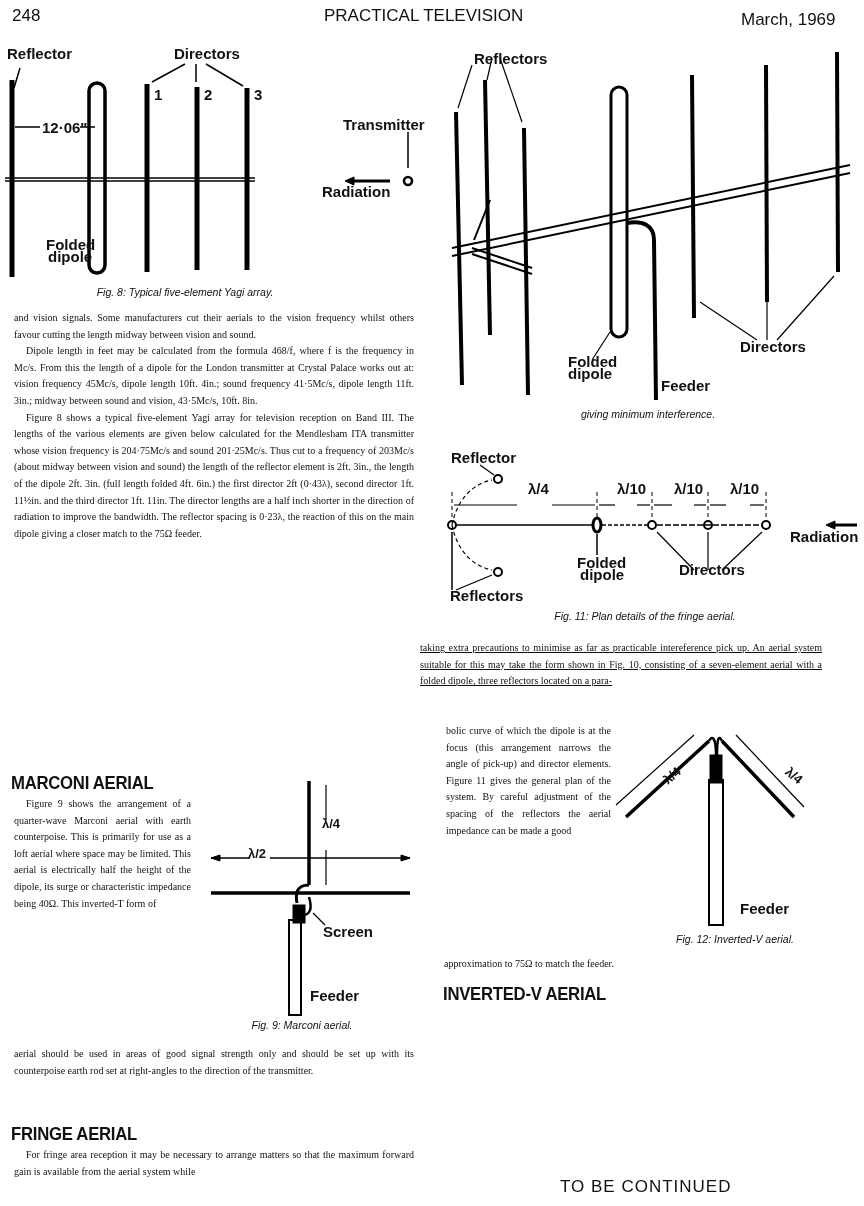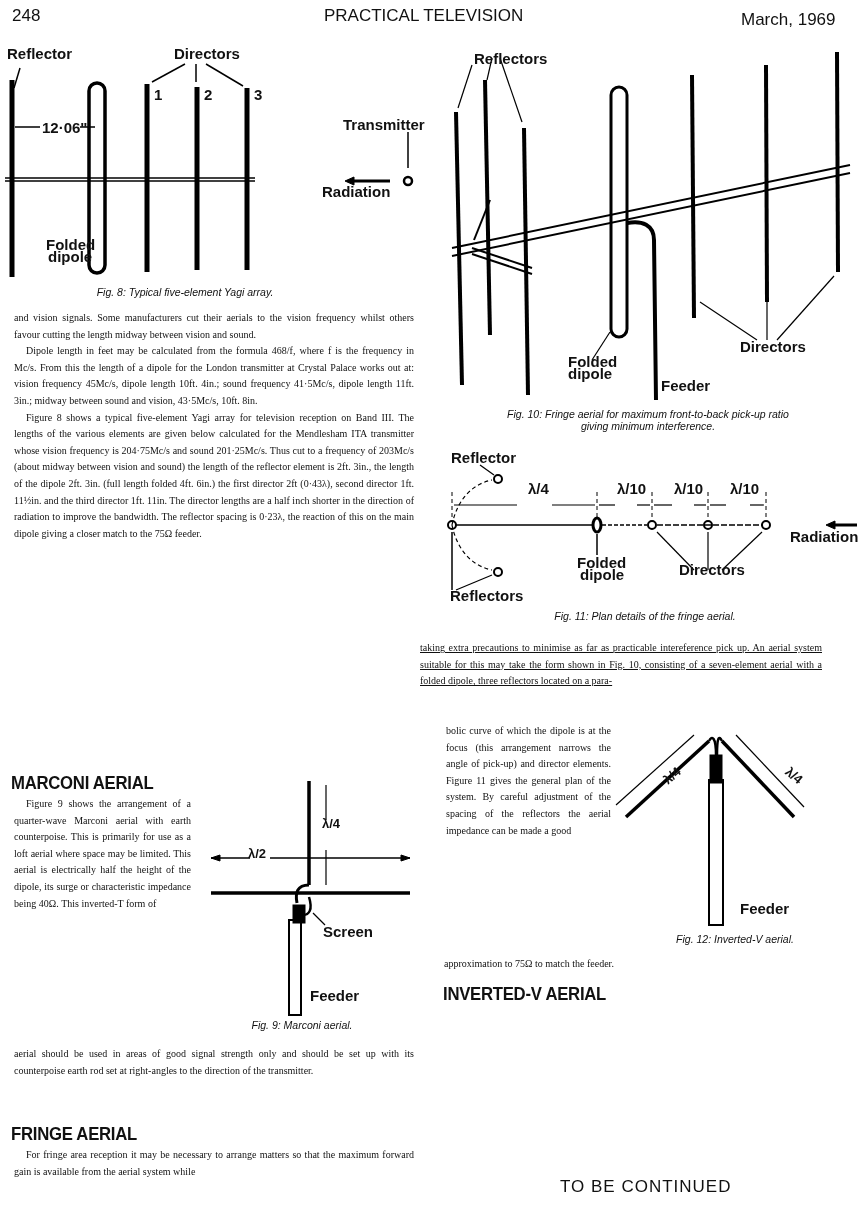--- a/index.html
+++ b/index.html
@@ -126,21 +126,20 @@
       <line x1="335" y1="300" x2="335" y2="250" stroke-width="1.2"></line>
       <line x1="345" y1="300" x2="402" y2="236" stroke-width="1.2"></line>
     </g>
   </svg>
   <div class="lbl" style="left:474px;top:53px;">Reflectors</div>
   <div class="lbl" style="left:568px;top:356px;">Folded</div>
   <div class="lbl" style="left:568px;top:368px;">dipole</div>
   <div class="lbl" style="left:661px;top:380px;">Feeder</div>
   <div class="lbl" style="left:740px;top:341px;">Directors</div>
   <div class="abs cap" style="left:438px;top:408px;width:420px;">
-    <div>Fig. 10: Fringe aerial for maximum front-to-back pick-up ratio</div>
     <div>giving minimum interference.</div>
   </div>
 </div>
 
 <div>
   <svg width="430" height="160" style="left:432px;top:450px;">
     <g stroke="#000" fill="none">
       <line x1="24" y1="75" x2="160" y2="75" stroke-width="1.5"></line>
       <line x1="170" y1="75" x2="215" y2="75" stroke-width="1.5" stroke-dasharray="4,2"></line>
       <line x1="225" y1="75" x2="330" y2="75" stroke-width="1.5" stroke-dasharray="6,2"></line>

